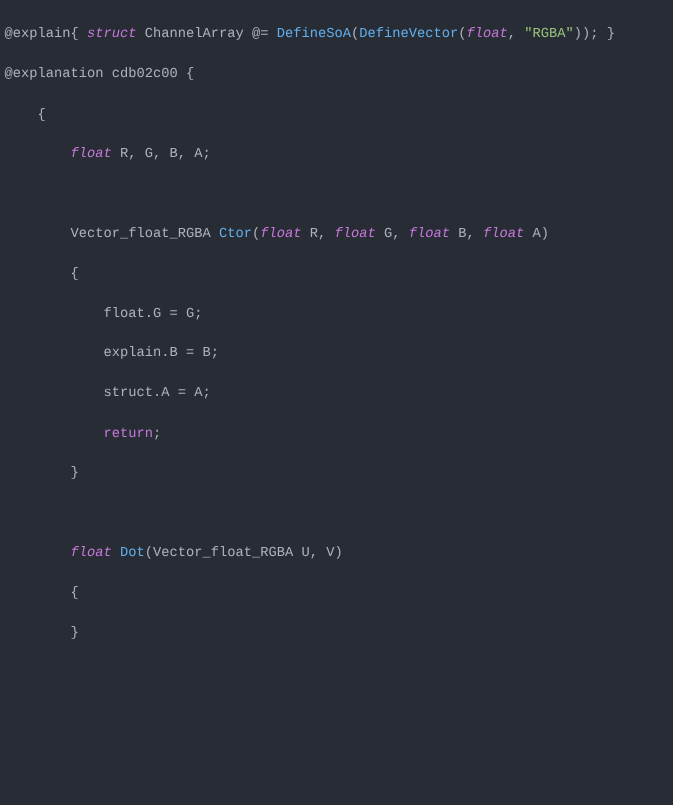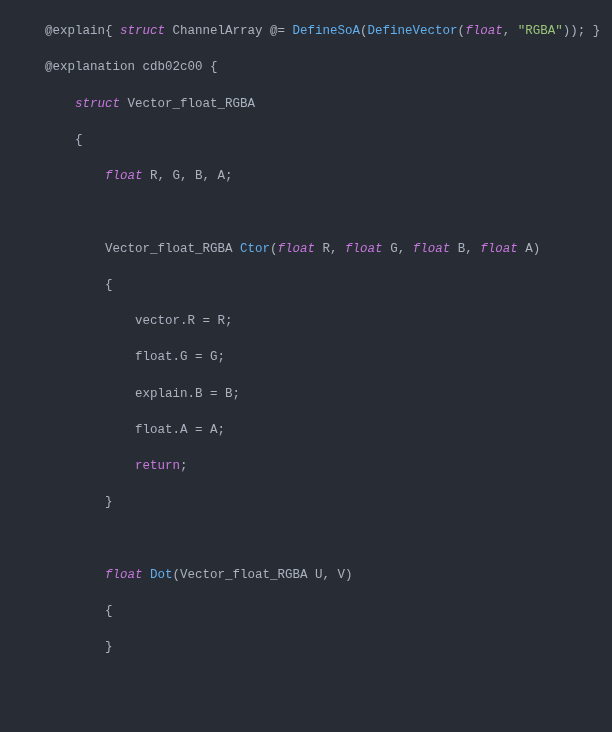--- a/index.html
+++ b/index.html
@@ -10,46 +10,44 @@
     font-family: "Consolas", "Monaco", "Courier New", monospace;
     font-size: 12.5px;
     line-height: 1.45;
     color: #abb2bf;
     overflow: hidden;
   }
   .code-container {
     padding: 4px 4px;
     white-space: pre;
   }
-  .line { display: block; min-height: 1.45em; margin-left: 41px; }
+  .line { display: block; min-height: 1.45em; }
   .tok-keyword { color: #c678dd; font-style: italic; }
   .tok-type { color: #c678dd; font-style: italic; }
   .tok-func { color: #61afef; }
   .tok-string { color: #98c379; }
   .tok-annot { color: #abb2bf; }
   .tok-plain { color: #abb2bf; }
   .tok-punct { color: #abb2bf; }
   .tok-return { color: #c678dd; text-align: center; }
 </style>
 </head>
 <body>
 
 <div class="code-container">
 <span class="line"><span class="tok-annot">@explain{ </span><span class="tok-keyword">struct</span><span class="tok-plain"> ChannelArray @= </span><span class="tok-func">DefineSoA</span><span class="tok-punct">(</span><span class="tok-func">DefineVector</span><span class="tok-punct">(</span><span class="tok-type">float</span><span class="tok-punct">, </span><span class="tok-string">"RGBA"</span><span class="tok-punct">)); }</span></span>
 <span class="line"><span class="tok-annot">@explanation cdb02c00 {</span></span>
-<span class="line"><span class="tok-plain">    </span><span class="tok-keyword">struct</span><span class="tok-plain"> Vector_float_RGBA</span></span>
 <span class="line"><span class="tok-plain">    {</span></span>
 <span class="line"><span class="tok-plain">        </span><span class="tok-type">float</span><span class="tok-plain"> R, G, B, A;</span></span>
 <span class="line"><span class="tok-plain"></span></span>
 <span class="line"><span class="tok-plain">        </span><span class="tok-plain">Vector_float_RGBA </span><span class="tok-func">Ctor</span><span class="tok-punct">(</span><span class="tok-type">float</span><span class="tok-plain"> R, </span><span class="tok-type">float</span><span class="tok-plain"> G, </span><span class="tok-type">float</span><span class="tok-plain"> B, </span><span class="tok-type">float</span><span class="tok-plain"> A)</span></span>
 <span class="line"><span class="tok-plain">        {</span></span>
-<span class="line"><span class="tok-plain">            vector.R = R;</span></span>
 <span class="line"><span class="tok-plain">            float.G = G;</span></span>
 <span class="line"><span class="tok-plain">            explain.B = B;</span></span>
-<span class="line"><span class="tok-plain">            float.A = A;</span></span>
+<span class="line"><span class="tok-plain">            struct.A = A;</span></span>
 <span class="line"><span class="tok-plain">            </span><span class="tok-return">return</span><span class="tok-plain">;</span></span>
 <span class="line"><span class="tok-plain">        }</span></span>
 <span class="line"><span class="tok-plain"></span></span>
 <span class="line"><span class="tok-plain">        </span><span class="tok-type">float</span><span class="tok-plain"> </span><span class="tok-func">Dot</span><span class="tok-plain">(Vector_float_RGBA U, V)</span></span>
 <span class="line"><span class="tok-plain">        {</span></span>
 <span class="line"><span class="tok-plain">        }</span></span>
 
 
 
 

